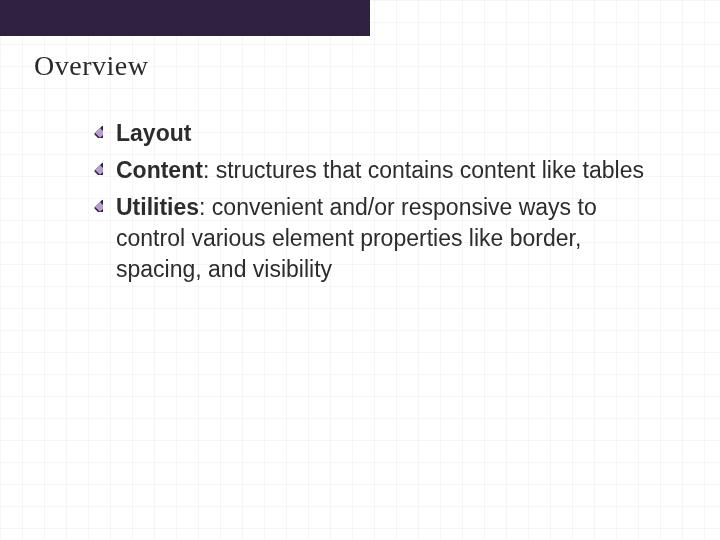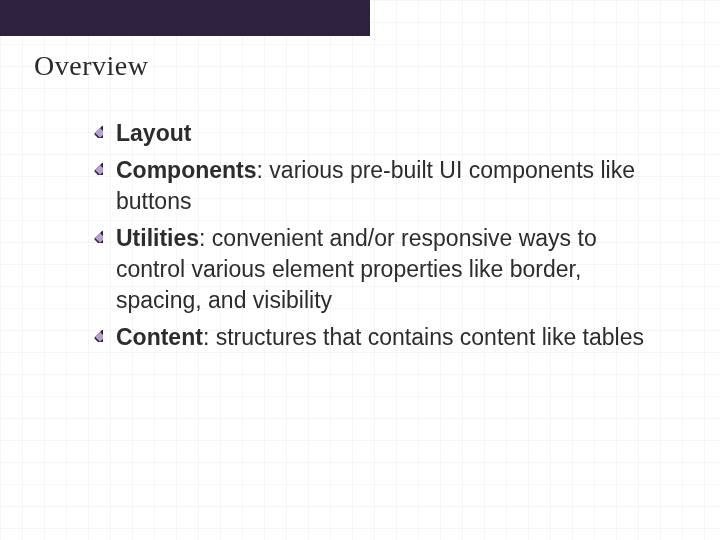--- a/index.html
+++ b/index.html
@@ -95,34 +95,25 @@
       </span>
       <span class="term">Layout</span><span></span>
     </li>
     <li>
       <span class="diamond">
         <svg width="13" height="13" viewBox="0 0 13 13">
             <rect x="6.5" y="-2" width="12" height="12" transform="rotate(45 6.5 6.5)" fill="#2b1f3a" rx="1"></rect>
             <rect x="6.5" y="1.5" width="7" height="7" transform="rotate(45 6.5 6.5)" fill="#b79fd1"></rect>
           </svg>
       </span>
-      <span class="term">Components</span><span>: various pre-built UI components like buttons</span>
+      <span class="term">Content</span><span>: structures that contains content like tables</span>
     </li>
     <li>
       <span class="diamond">
         <svg width="13" height="13" viewBox="0 0 13 13">
             <rect x="6.5" y="-2" width="12" height="12" transform="rotate(45 6.5 6.5)" fill="#2b1f3a" rx="1"></rect>
             <rect x="6.5" y="1.5" width="7" height="7" transform="rotate(45 6.5 6.5)" fill="#b79fd1"></rect>
           </svg>
       </span>
       <span class="term">Utilities</span><span>: convenient and/or responsive ways to control various element properties like border, spacing, and visibility</span>
     </li>
-    <li>
-      <span class="diamond">
-        <svg width="13" height="13" viewBox="0 0 13 13">
-            <rect x="6.5" y="-2" width="12" height="12" transform="rotate(45 6.5 6.5)" fill="#2b1f3a" rx="1"></rect>
-            <rect x="6.5" y="1.5" width="7" height="7" transform="rotate(45 6.5 6.5)" fill="#b79fd1"></rect>
-          </svg>
-      </span>
-      <span class="term">Content</span><span>: structures that contains content like tables</span>
-    </li>
   </ul>
 </div>
 
 </body></html>

